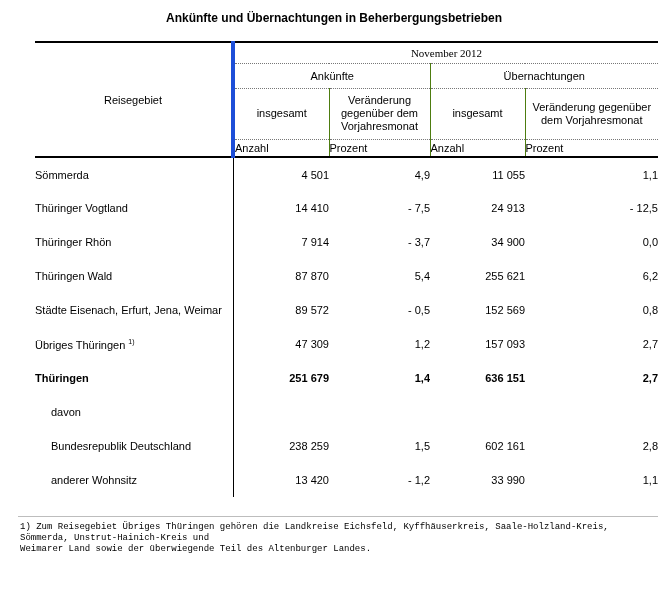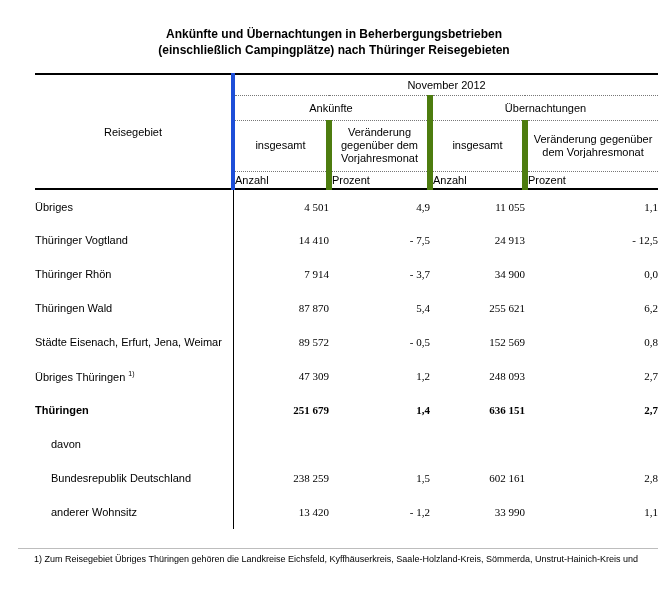--- a/index.html
+++ b/index.html
@@ -10,21 +10,21 @@
     color: #000000;
   }
   .page {
     position: relative;
     width: 668px;
     height: 594px;
     background: #ffffff;
     overflow: hidden;
   }
   .title-block {
-    padding-top: 26px;
+    padding-top: 10px;
     text-align: center;
     font-size: 12px;
     font-weight: bold;
     line-height: 16px;
   }
   table.stats {
     border-collapse: collapse;
     table-layout: fixed;
     width: 623px;
     margin-left: 35px;
@@ -47,89 +47,89 @@
     border-bottom: 2px solid #000;
     font-weight: bold;
     text-align: center;
     vertical-align: middle;
   }
   th.period {
     font-weight: bold;
     text-align: center;
     vertical-align: middle;
     border-bottom: 1px dotted #777;
+    font-family: Liberation Serif, serif;
   }
   th.group {
     font-weight: bold;
     text-align: center;
     vertical-align: middle;
     border-bottom: 1px dotted #777;
   }
   th.sub {
     text-align: center;
     vertical-align: middle;
     line-height: 13px;
     padding: 2px 3px;
     border-bottom: 1px dotted #777;
   }
   th.unit {
     text-align: left;
     vertical-align: middle;
     border-bottom: 2px solid #000;
   }
-  .vline { border-right: 6px solid #4d7c0f; }
+  .vline { border-right: 1px solid #4d7c0f; }
   
   tbody tr { height: 34px; }
   td.region {
     border-right: 1px solid #000;
     vertical-align: middle;
     padding-left: 6px;
     white-space: nowrap;
   }
   td.region.indent { padding-left: 16px; }
   td.num {
     text-align: right;
     vertical-align: middle;
     white-space: nowrap;
-    font-family: Liberation Serif, serif;
   }
   td.c2 { padding-right: 23px; }
   td.c3 { padding-right: 37px; }
   td.c4 { padding-right: 28px; }
   td.c5 { padding-right: 68px; }
   tr.bold td { font-weight: bold; }
   sup.fn-marker {
     font-size: 7px;
     vertical-align: super;
     margin-left: 3px;
   }
   
   .footnote-rule {
     margin-left: 18px;
     margin-top: 19px;
     width: 640px;
     border-top: 1px solid #bdbdbd;
     height: 0;
   }
   .footnote {
-    margin-left: 34px;
+    margin-left: 20px;
     margin-top: 5px;
     font-size: 9px;
     line-height: 11px;
     width: 610px;
+    font-family: Liberation Mono, monospace;
   }
 </style>
 </head>
 <body>
 
 <div class="page">
 
   <div class="title-block">
     <div>Ankünfte und Übernachtungen in Beherbergungsbetrieben</div>
-    <div>(einschließlich Campingplätze) nach Thüringer Reisegebieten</div>
   </div>
 
   <table class="stats">
     <colgroup>
       <col style="width:198px">
       <col style="width:96px">
       <col style="width:101px">
       <col style="width:95px">
       <col style="width:133px">
     </colgroup>
@@ -150,21 +150,21 @@
       </tr>
       <tr class="h4">
         <th class="unit vline">Anzahl</th>
         <th class="unit vline">Prozent</th>
         <th class="unit vline">Anzahl</th>
         <th class="unit">Prozent</th>
       </tr>
     </thead>
     <tbody>
       <tr>
-        <td class="region">Übriges</td>
+        <td class="region">Sömmerda</td>
         <td class="num c2">4 501</td>
         <td class="num c3">4,9</td>
         <td class="num c4">11 055</td>
         <td class="num c5">1,1</td>
       </tr>
       <tr>
         <td class="region">Thüringer Vogtland</td>
         <td class="num c2">14 410</td>
         <td class="num c3">- 7,5</td>
         <td class="num c4">24 913</td>
@@ -188,21 +188,21 @@
         <td class="region">Städte Eisenach, Erfurt, Jena, Weimar</td>
         <td class="num c2">89 572</td>
         <td class="num c3">- 0,5</td>
         <td class="num c4">152 569</td>
         <td class="num c5">0,8</td>
       </tr>
       <tr>
         <td class="region"><span>Übriges Thüringen</span><sup class="fn-marker">1)</sup></td>
         <td class="num c2">47 309</td>
         <td class="num c3">1,2</td>
-        <td class="num c4">248 093</td>
+        <td class="num c4">157 093</td>
         <td class="num c5">2,7</td>
       </tr>
       <tr class="bold">
         <td class="region">Thüringen</td>
         <td class="num c2">251 679</td>
         <td class="num c3">1,4</td>
         <td class="num c4">636 151</td>
         <td class="num c5">2,7</td>
       </tr>
       <tr>
@@ -225,15 +225,16 @@
         <td class="num c3">- 1,2</td>
         <td class="num c4">33 990</td>
         <td class="num c5">1,1</td>
       </tr>
     </tbody>
   </table>
 
   <div class="footnote-rule"></div>
   <div class="footnote">
     <div>1) Zum Reisegebiet Übriges Thüringen gehören die Landkreise Eichsfeld, Kyffhäuserkreis, Saale-Holzland-Kreis, Sömmerda, Unstrut-Hainich-Kreis und</div>
+    <div>Weimarer Land sowie der überwiegende Teil des Altenburger Landes.</div>
   </div>
 
 </div>
 
 </body></html>

